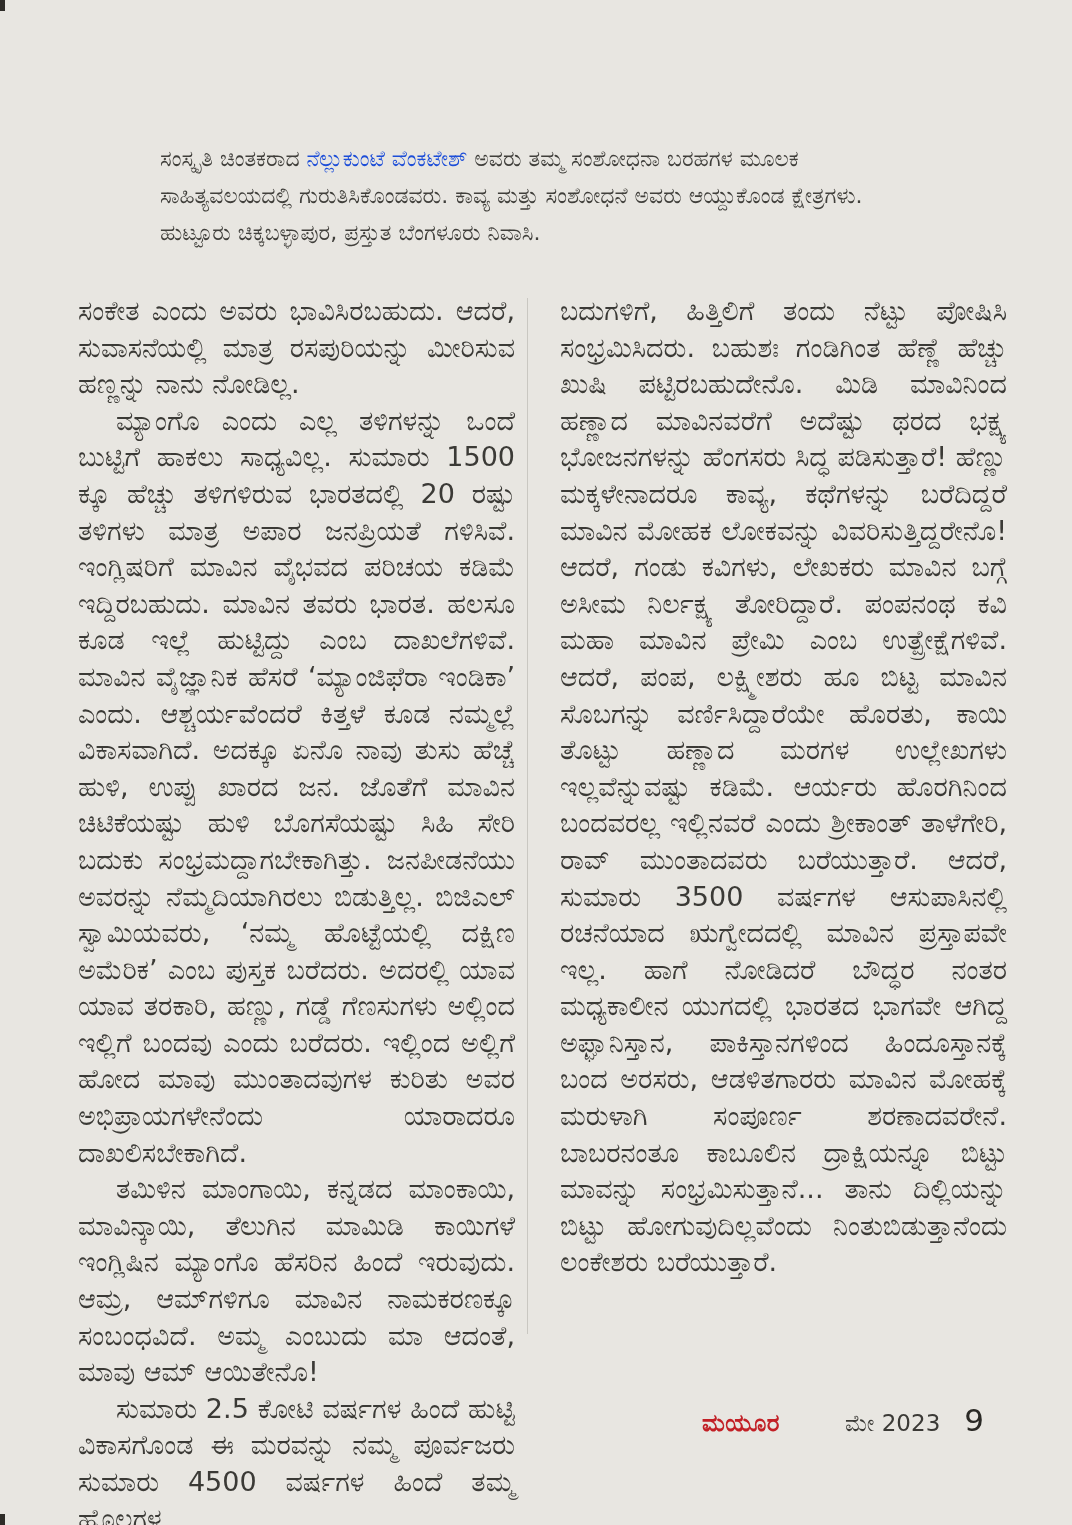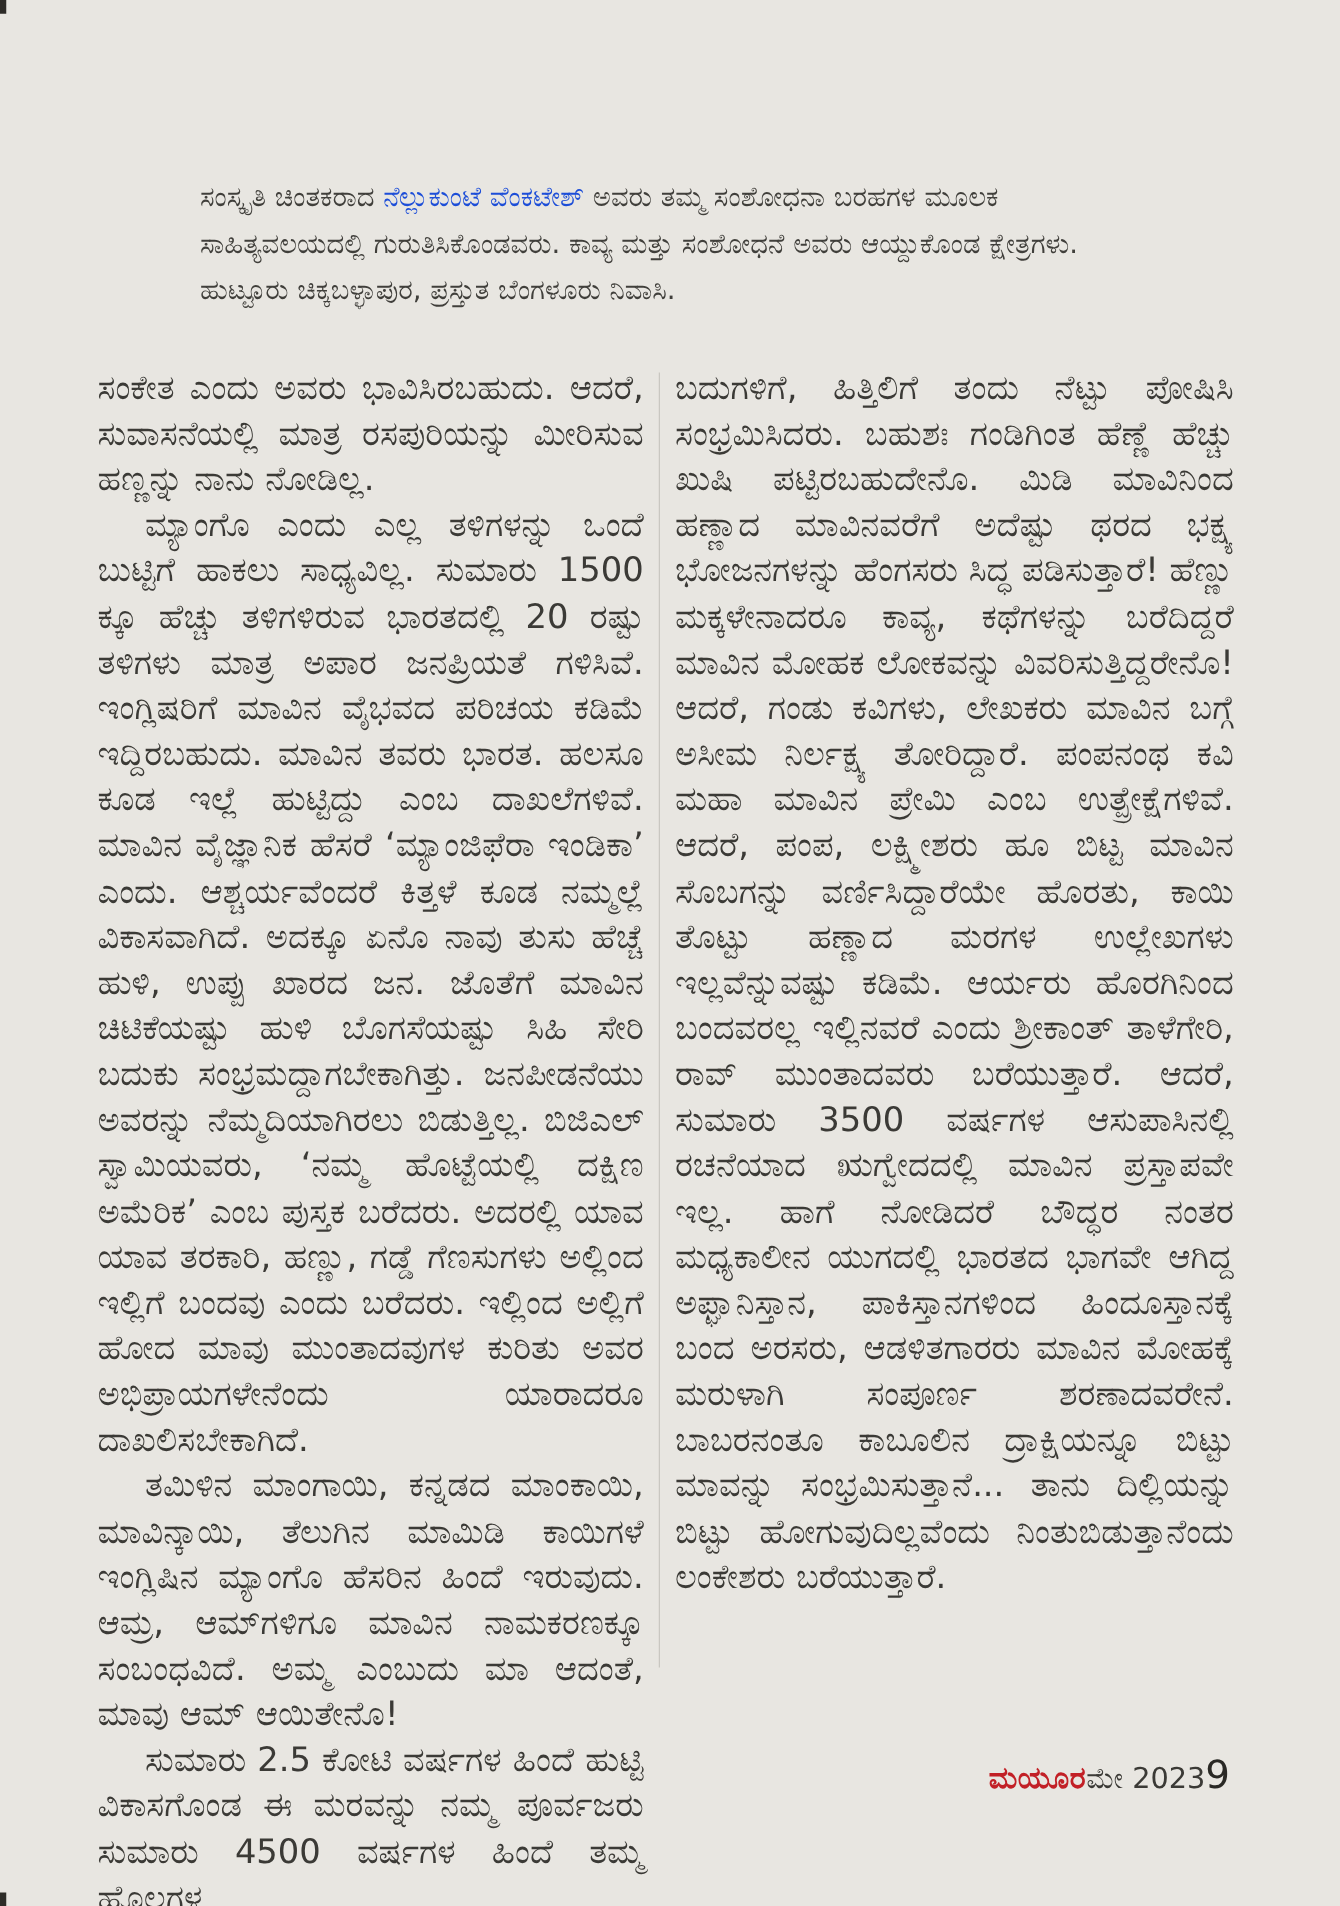--- a/index.html
+++ b/index.html
@@ -39,52 +39,53 @@
 
   .column {
     position: absolute;
     top: 293px;
     font-size: 27px;
     line-height: 36.6px;
     text-align: justify;
     text-justify: inter-word;
   }
   .column.left  { left: 78px;  width: 437px; }
-  .column.right { left: 540px; width: 447px; }
+  .column.right { left: 560px; width: 447px; }
 
   .column p { margin: 0; }
   .column p.indent { text-indent: 38px; }
 
   .col-divider {
     position: absolute;
     left: 527px;
     top: 298px;
     width: 1px;
     height: 1036px;
     background: #c9c7c1;
   }
 
   .footer {
     position: absolute;
     right: 88px;
     top: 1402px;
     display: flex;
     align-items: baseline;
-    gap: 0;
+    gap: 24px;
     white-space: nowrap;
   }
   .footer .logo {
     color: #c22026;
     font-weight: bold;
     font-size: 24px;
     letter-spacing: 0.5px;
   }
   .footer .issue {
     color: #3b3a36;
     font-size: 23px;
+    margin-left: 41px;
   }
   .footer .pageno {
     color: #2a2925;
     font-size: 31px;
     font-weight: 500;
   }
 </style>
 </head>
 <body>
 

